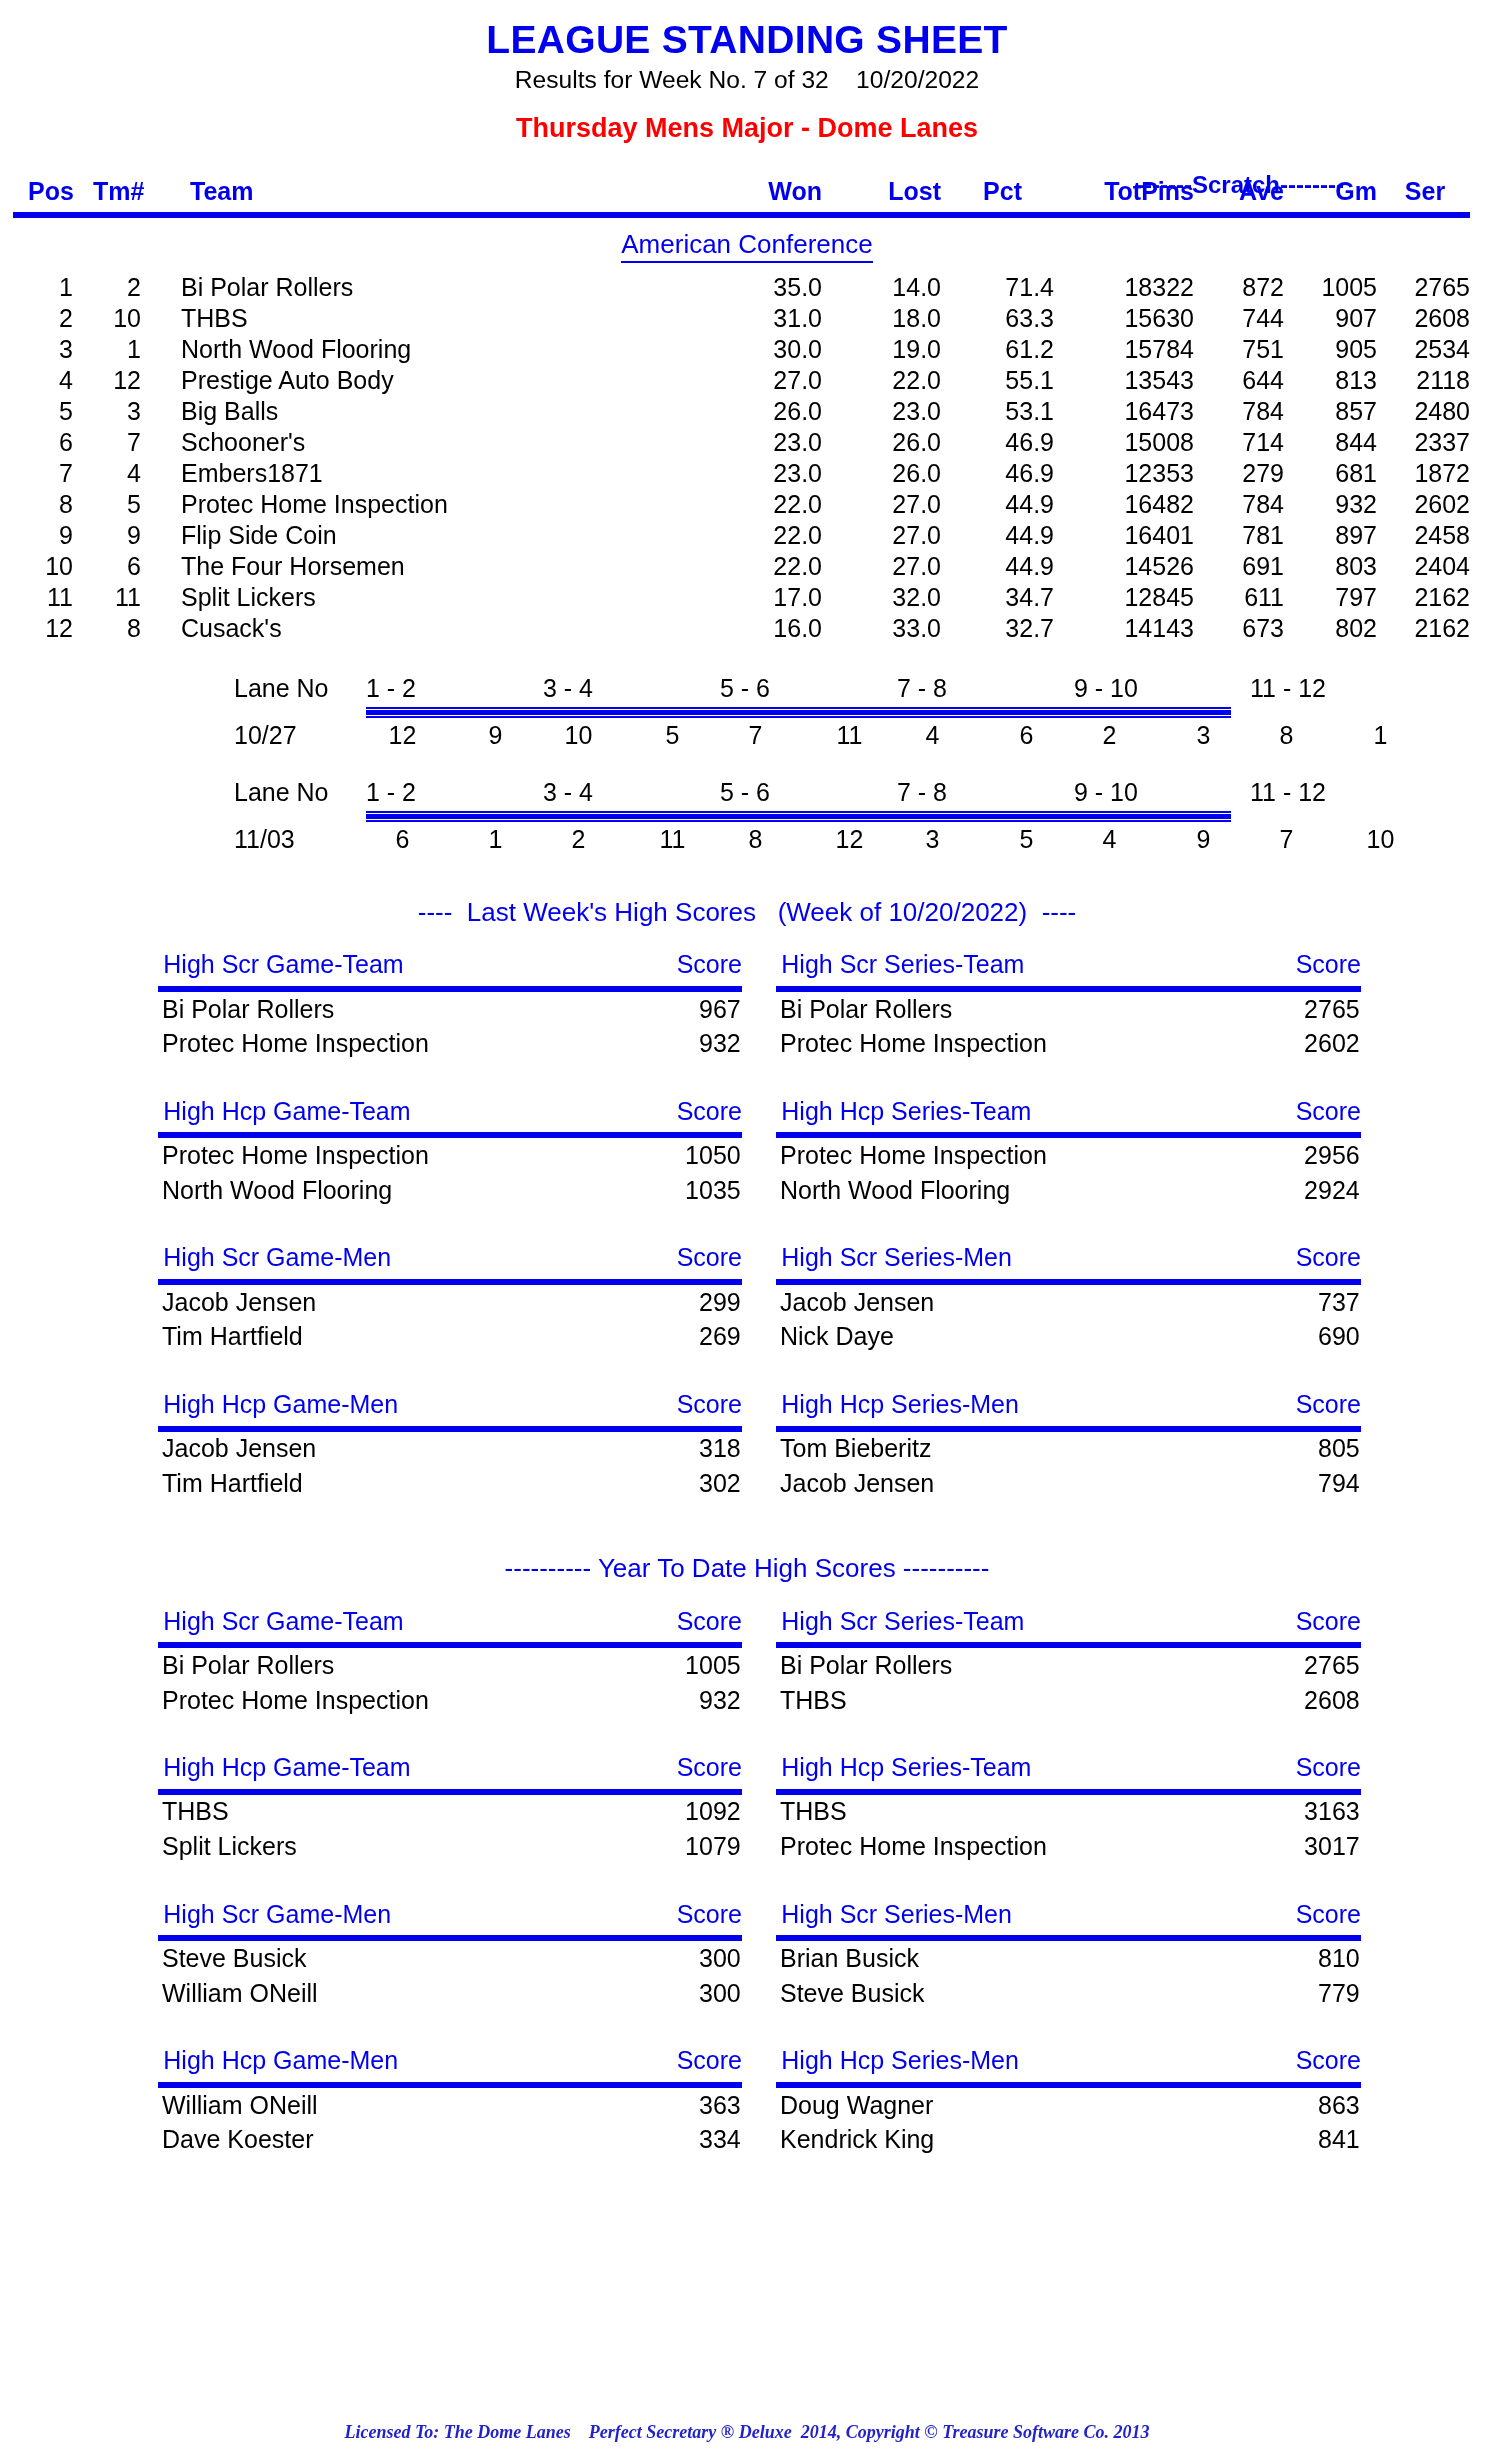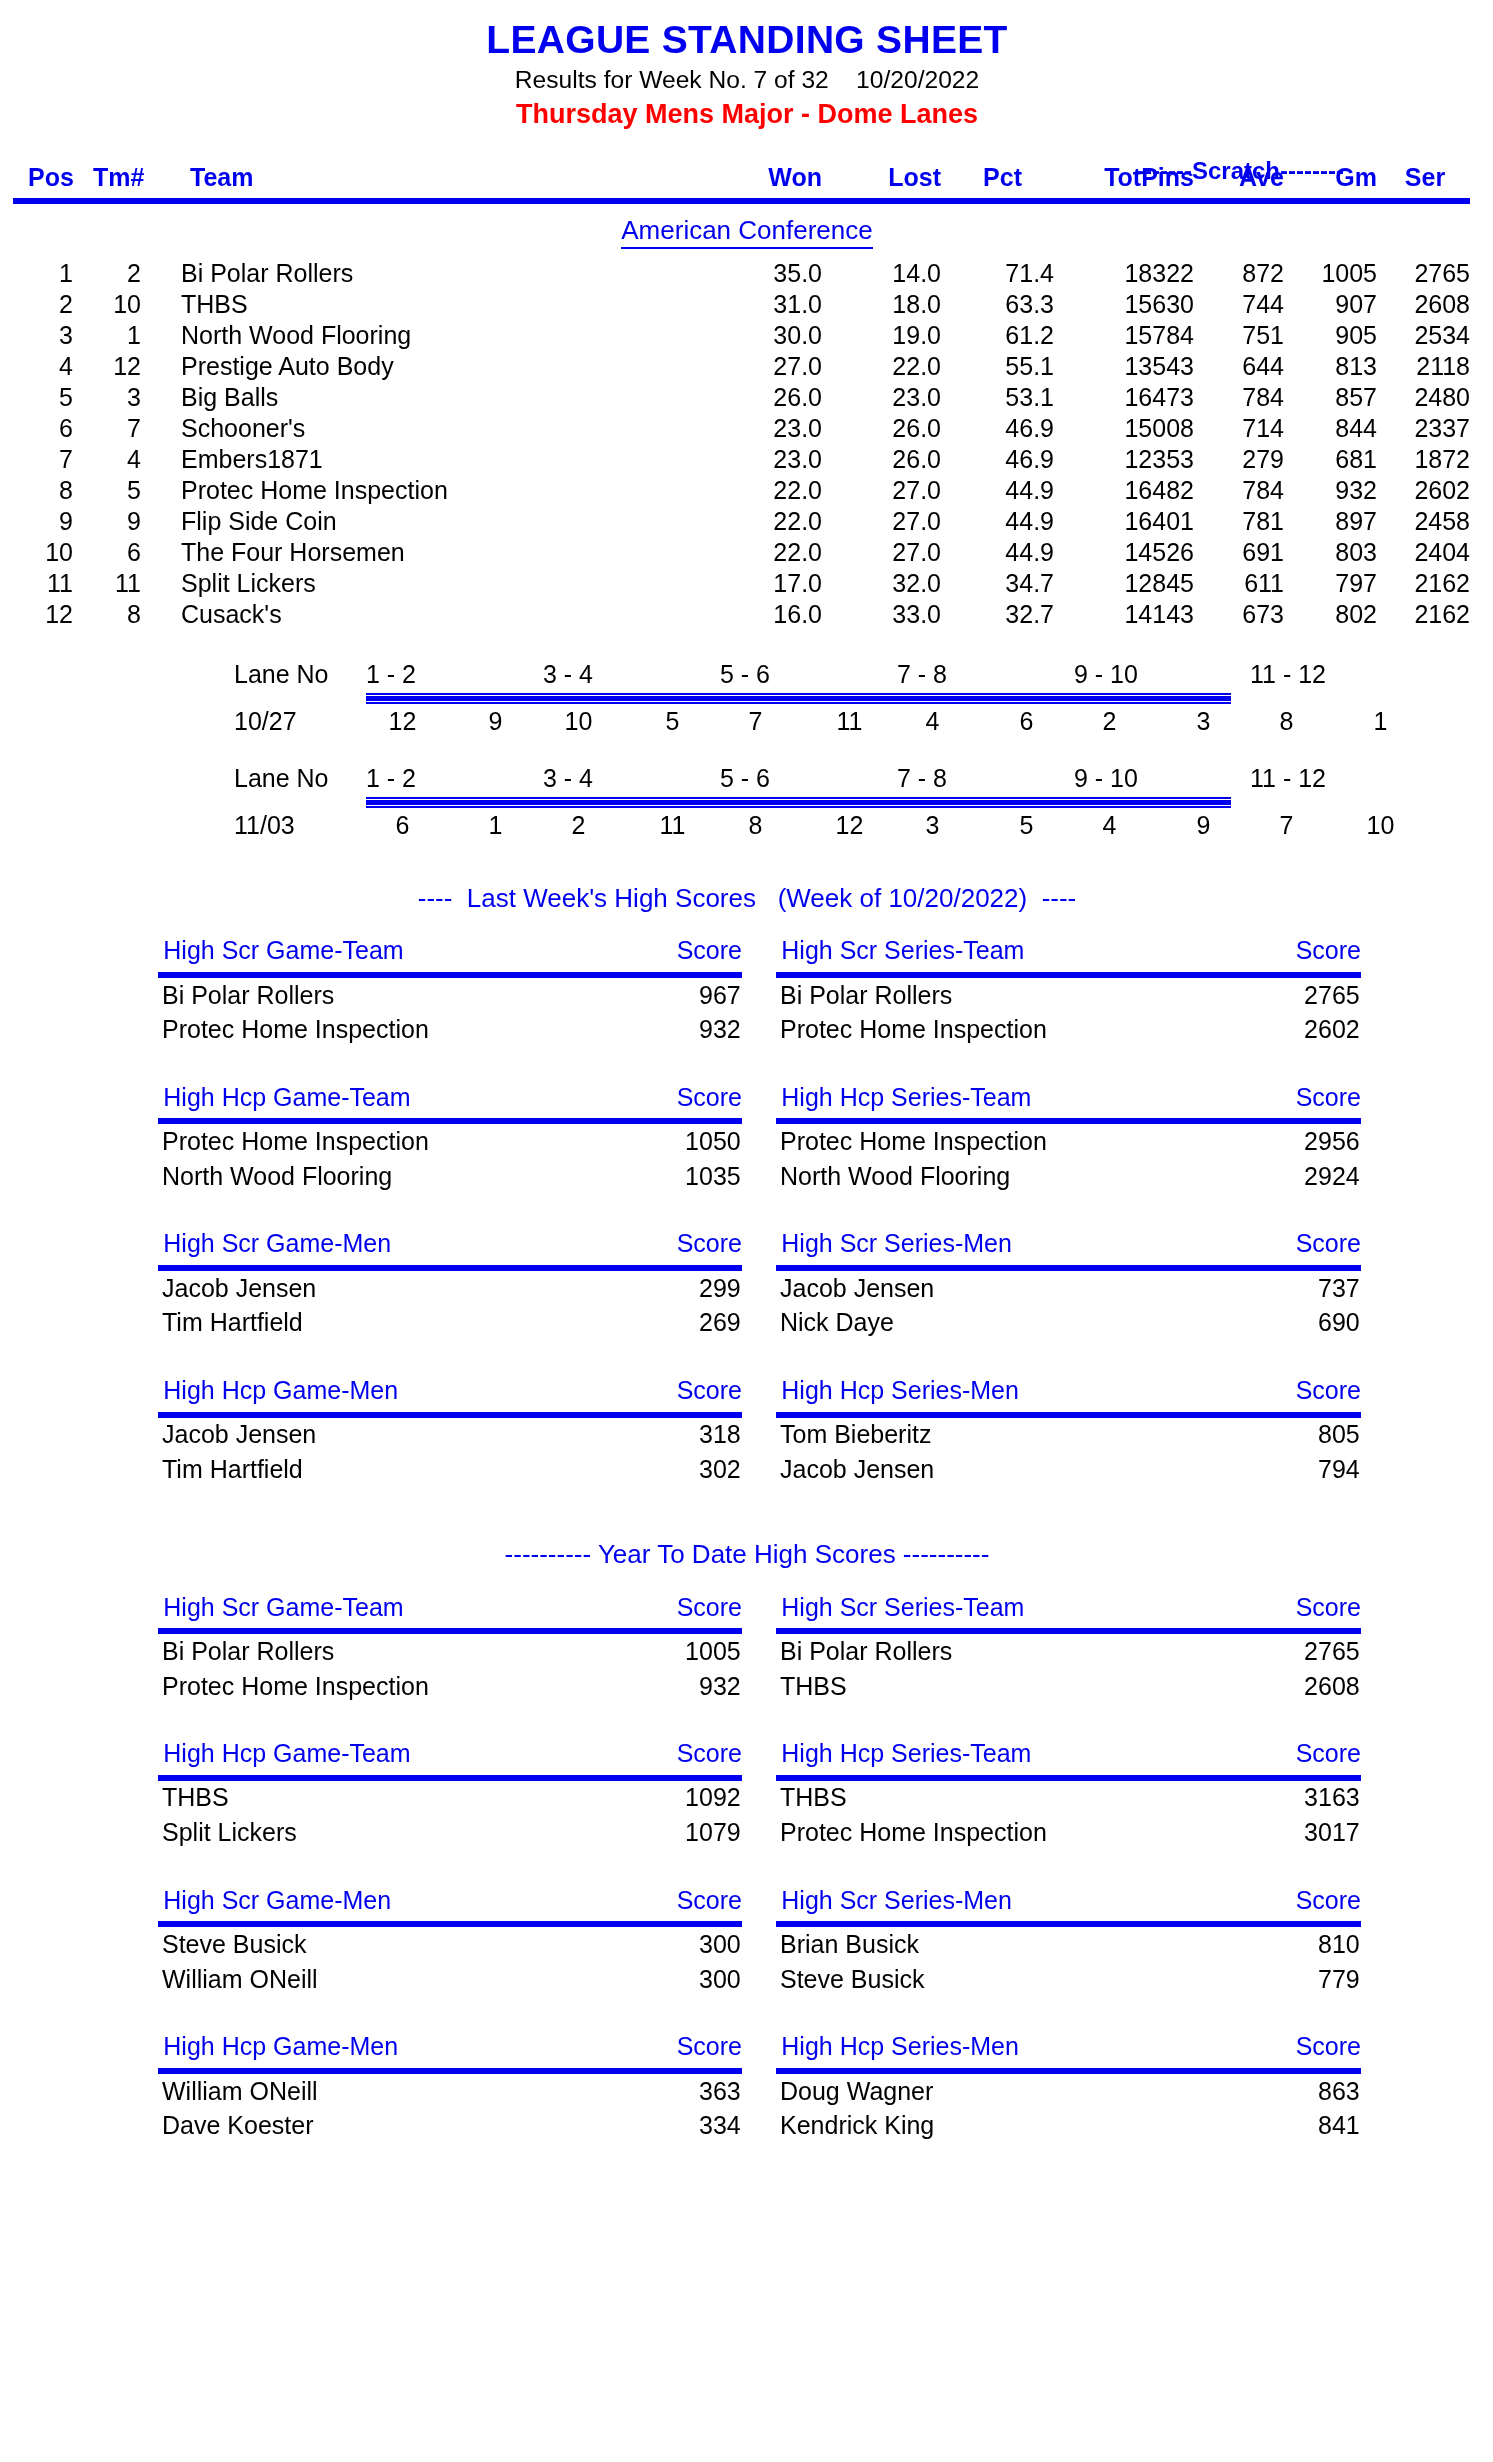--- a/index.html
+++ b/index.html
@@ -34,21 +34,21 @@
     color: #000000;
     font-size: 24.6px;
     line-height: 1.25;
     margin-top: 4px;
     white-space: pre;
   }
   .league-title {
     color: #ff0000;
     font-size: 27px;
     font-weight: bold;
-    margin-top: 3px;
+    margin-top: 17px;
   }
 
   
   .standings {
     position: relative;
     margin-top: 17.3px;
     width: 1494px;
   }
   .scratch-label {
     position: absolute;
@@ -694,15 +694,16 @@
             <span class="hs-val">863</span>
           </div>
           <div class="hs-row">
             <span class="hs-name">Kendrick King</span>
             <span class="hs-val">841</span>
           </div>
         </div>
       </div>
     </div>
 
+  <div class="footer">Licensed To: The Dome Lanes    Perfect Secretary ® Deluxe  2014, Copyright © Treasure Software Co. 2013</div>
 
 </div>
 
 
 </body></html>

